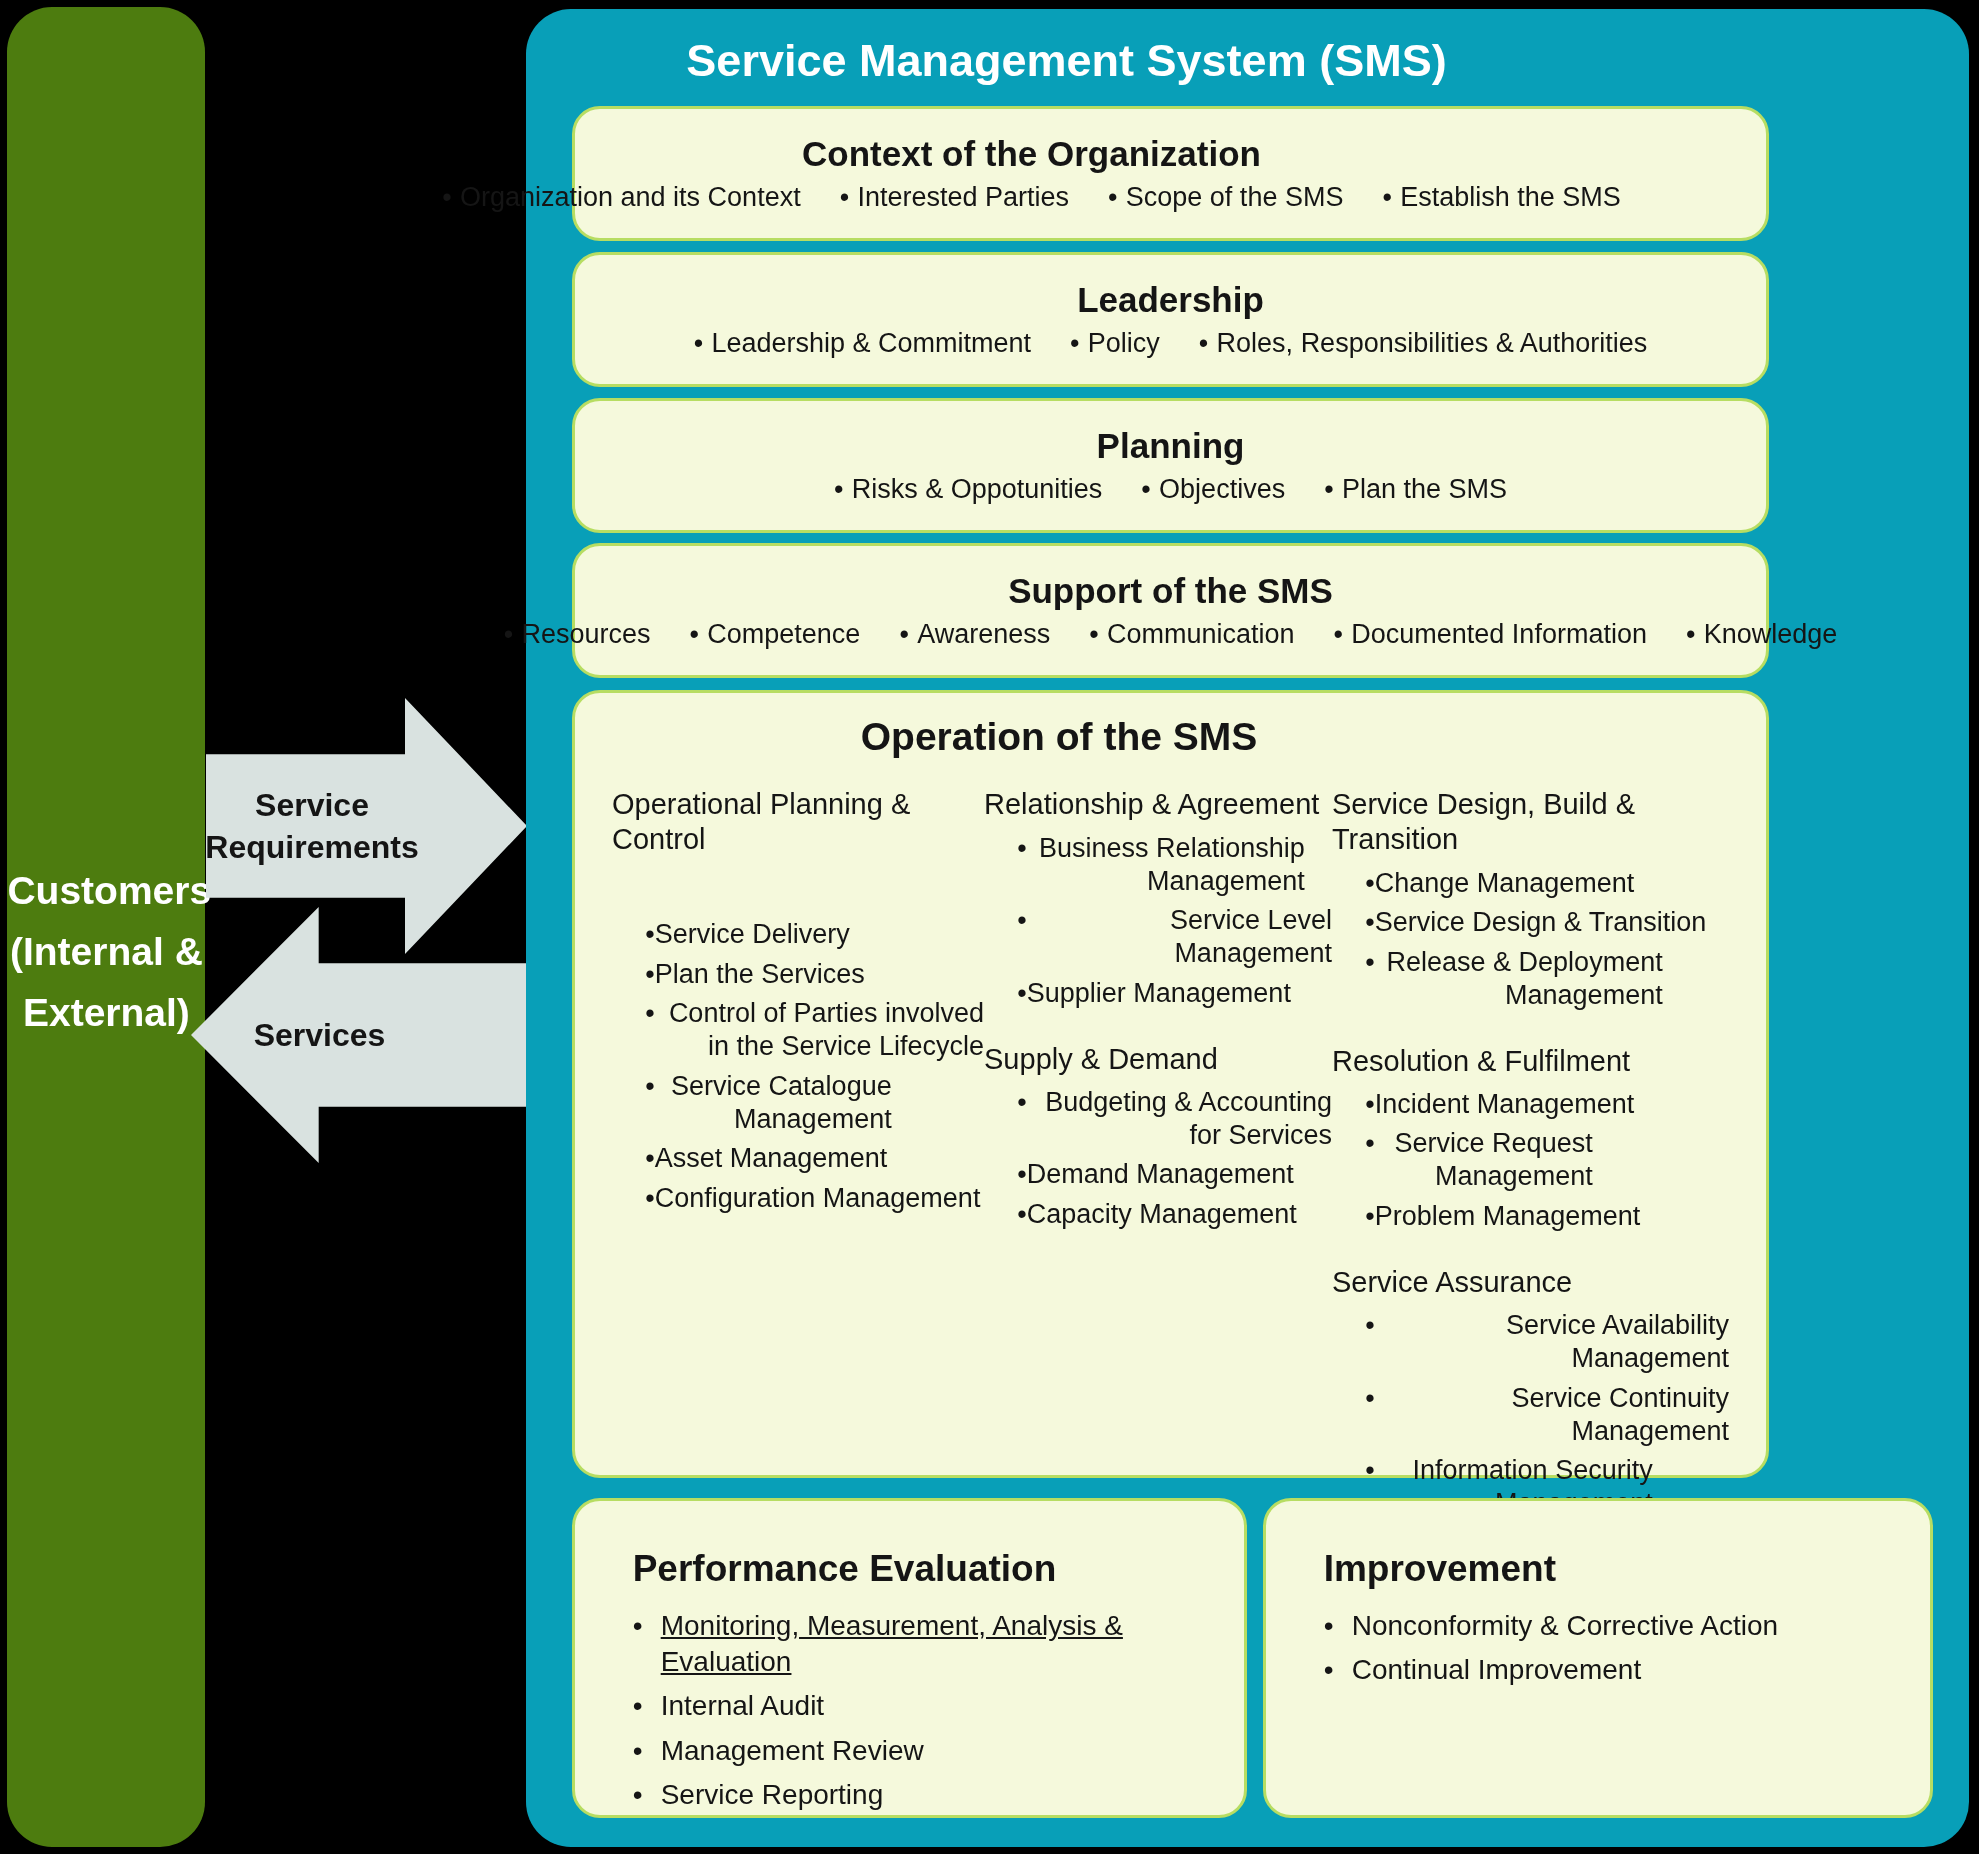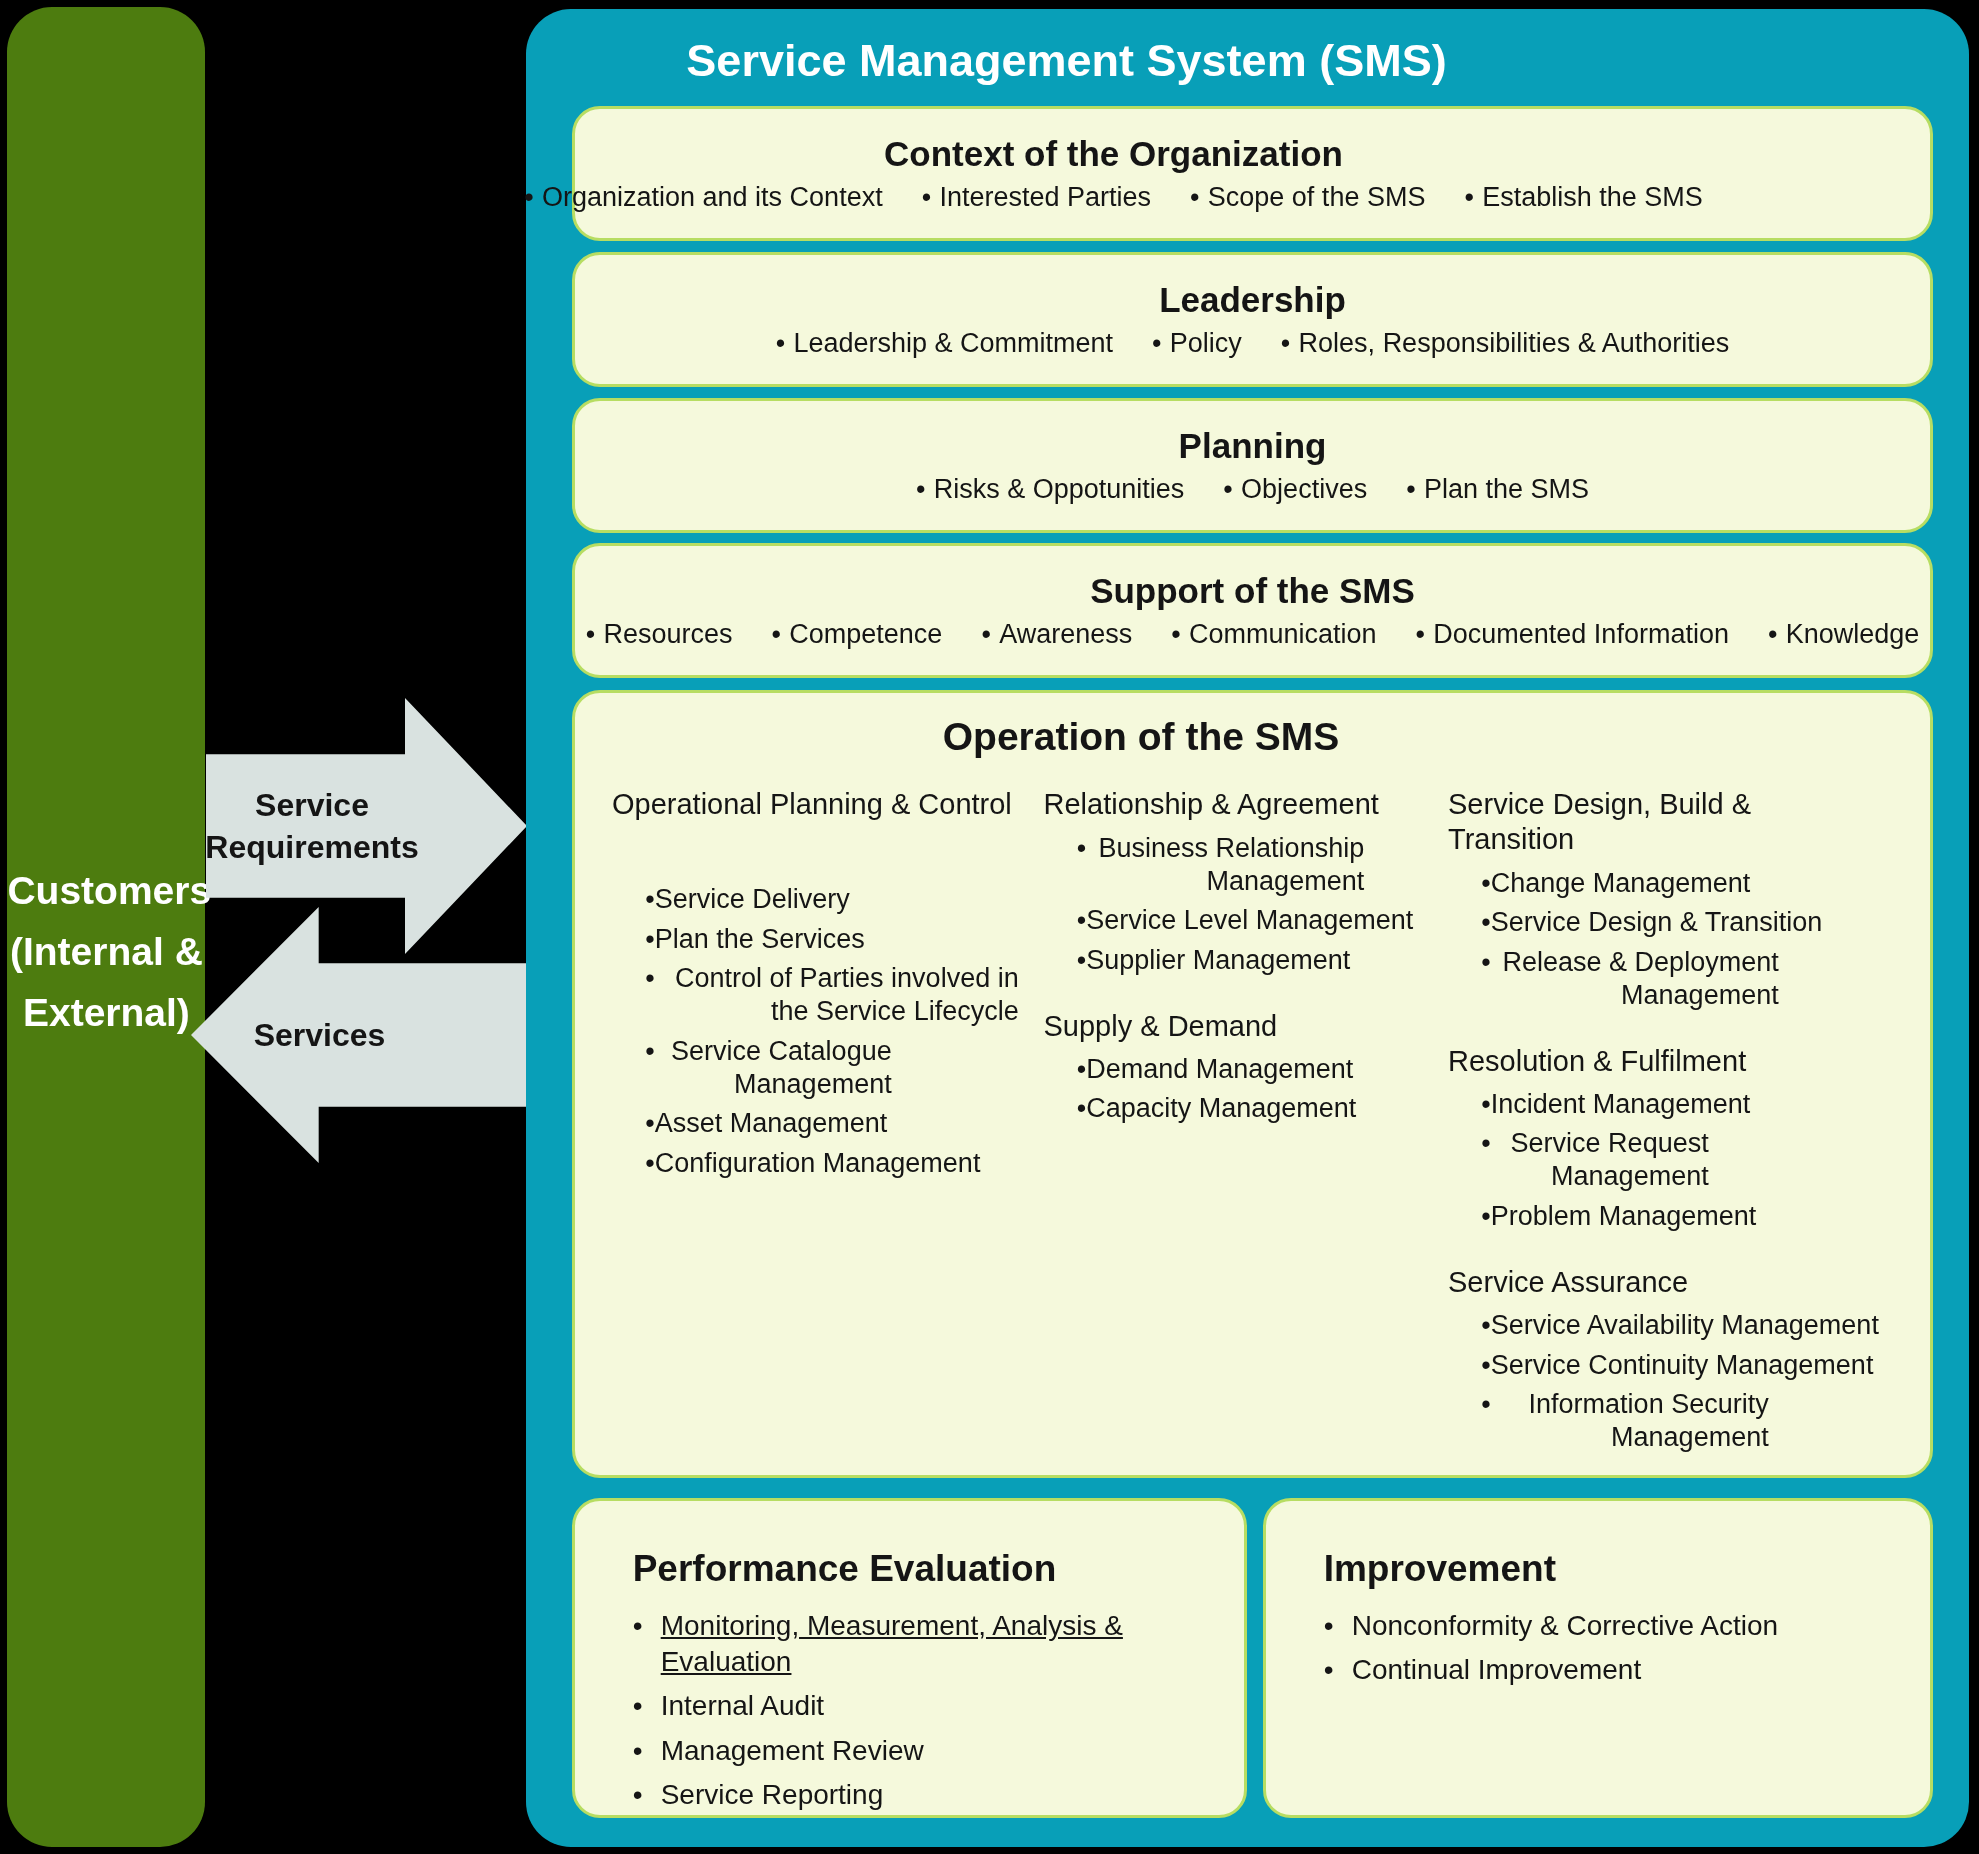--- a/index.html
+++ b/index.html
@@ -37,21 +37,21 @@
   .sms-panel{
     position:absolute;left:526px;top:9.3px;width:1443px;height:1838px;
     background:#089fb8;border-radius:45px;
   }
   .sms-title{
     position:absolute;top:26px;left:0;right:362px;text-align:center;
     color:#fff;font-size:45px;font-weight:700;
   }
   .rows{position:absolute;left:46px;top:0;width:1361px;height:100%;}
   .panel{
-    position:absolute;left:0;width:1361px;background:#f5f9dc;
+    position:absolute;left:0;width:1197px;background:#f5f9dc;
     border:3.7px solid #b7dd62;border-radius:28px;box-sizing:border-box;
   }
   .row-box{display:flex;flex-direction:column;justify-content:center;align-items:center;gap:8.3px;}
   #row-context{top:97px;height:135px;padding-right:278px;}
   #row-leadership{top:243px;height:135px;}
   #row-planning{top:389px;height:135px;}
   #row-support{top:534px;height:135px;}
   .row-title{font-size:35px;font-weight:700;}
   .row-bullets{display:flex;font-size:27px;white-space:nowrap;}
   .inline-bullet{margin:0 19.5px;}
@@ -211,20 +211,24 @@
                   <span class="b"></span>
                   <span>Supplier Management</span>
                 </li>
             </ul>
           </div>
           <div class="op-section">
             <div class="op-heading">Supply &amp; Demand</div>
             <ul class="op-list">
               <li>
                   <span class="b"></span>
+                  <span>Budgeting &amp; Accounting for Services</span>
+                </li>
+              <li>
+                  <span class="b"></span>
                   <span>Demand Management</span>
                 </li>
               <li>
                   <span class="b"></span>
                   <span>Capacity Management</span>
                 </li>
             </ul>
           </div>
         </div>
 

